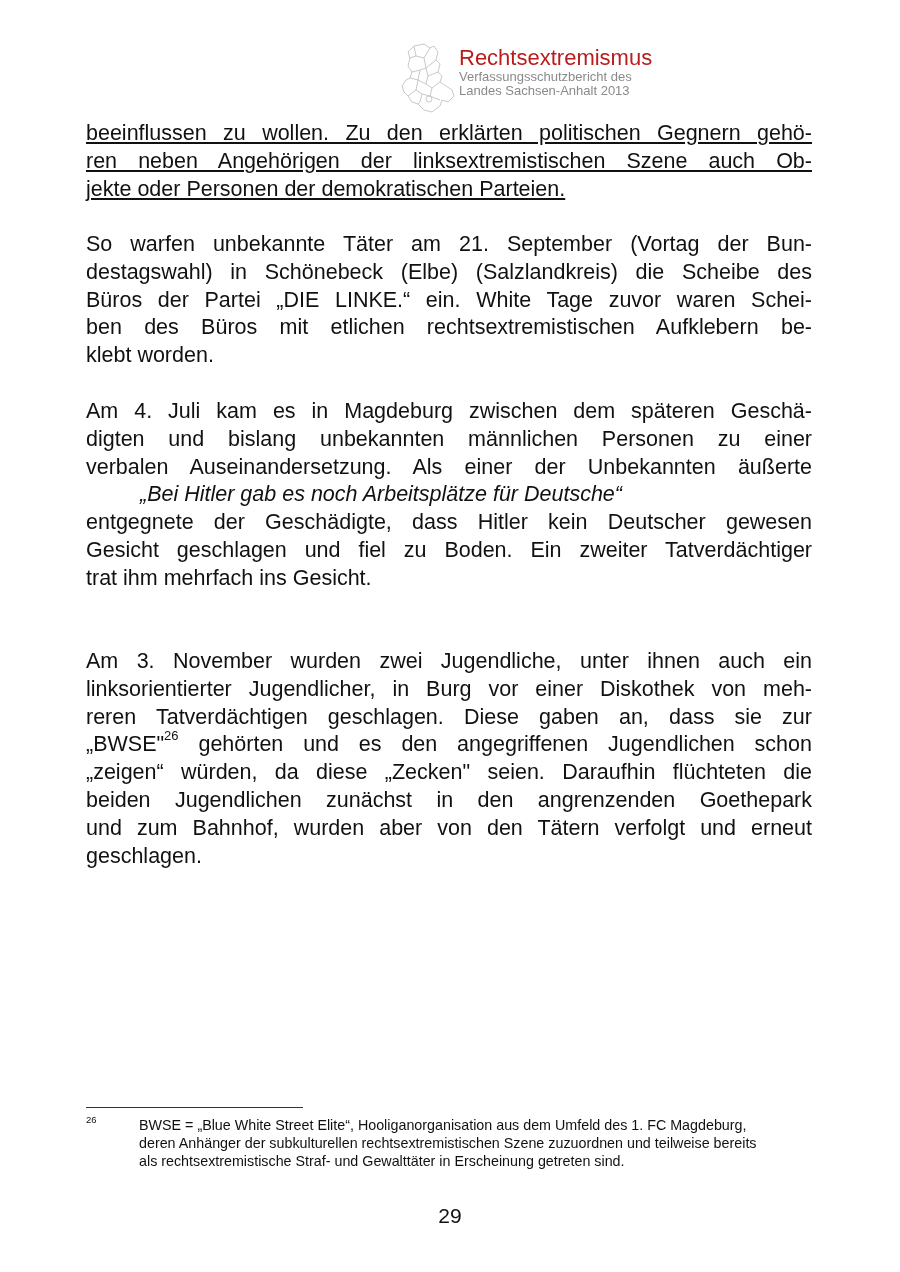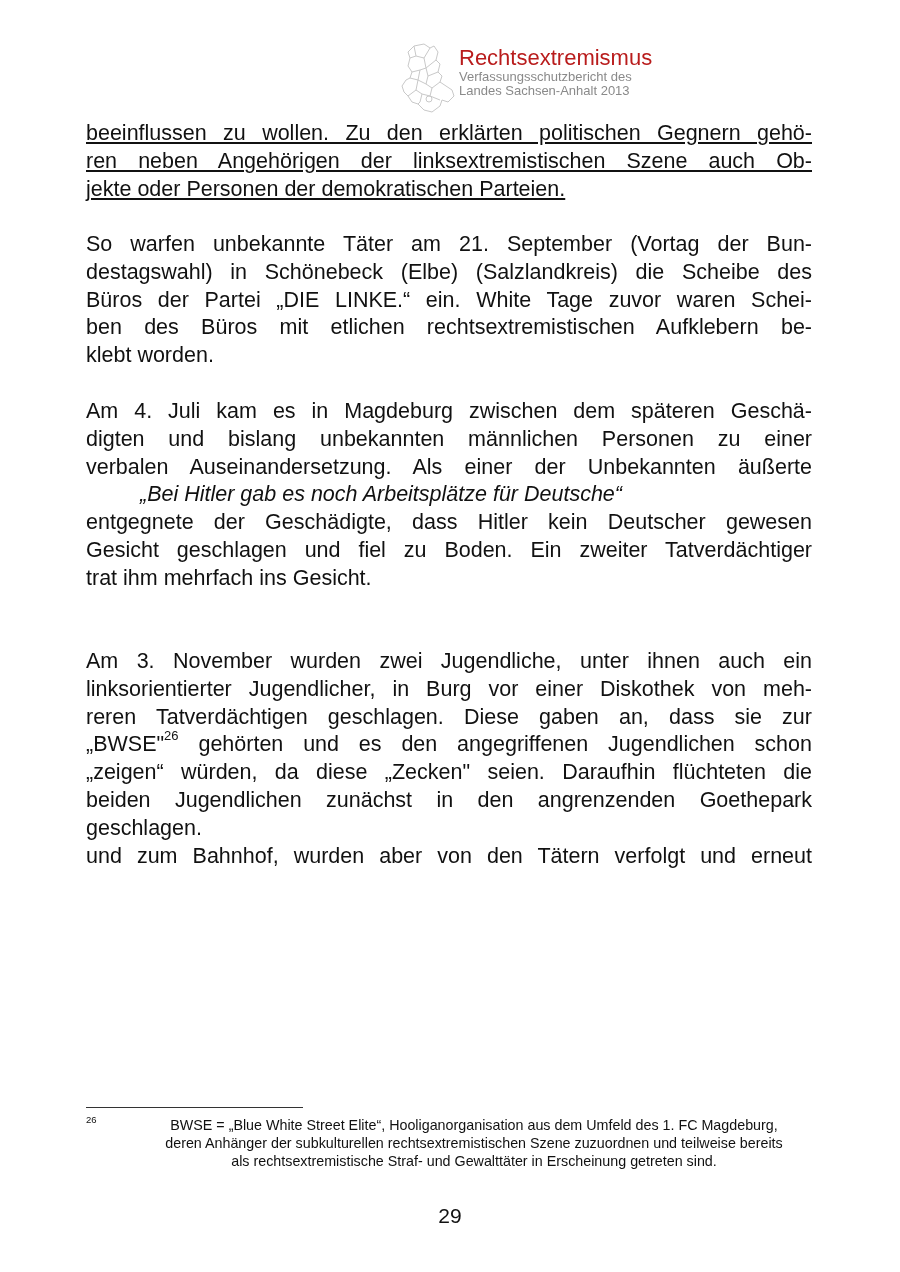--- a/index.html
+++ b/index.html
@@ -105,21 +105,20 @@
     top: 0;
     font-size: 9.5px;
   }
   .footnote .fn-text {
     position: absolute;
     left: 53px;
     top: 2px;
     width: 670px;
     font-size: 14.3px;
     line-height: 18px;
-    text-align: center;
   }
   .footnote .fn-line {
     display: block;
     white-space: nowrap;
   }
   .page-number {
     position: absolute;
     left: 0;
     width: 900px;
     top: 1204px;
@@ -177,22 +176,22 @@
   <span class="line last">trat ihm mehrfach ins Gesicht.</span>
 </div>
 
 <div class="body-text p4">
   <span class="line">Am 3. November wurden zwei Jugendliche, unter ihnen auch ein</span>
   <span class="line">linksorientierter Jugendlicher, in Burg vor einer Diskothek von meh-</span>
   <span class="line">reren Tatverdächtigen geschlagen. Diese gaben an, dass sie zur</span>
   <span class="line"><span>„BWSE"</span><sup class="fnref">26</sup><span> gehörten und es den angegriffenen Jugendlichen schon</span></span>
   <span class="line">„zeigen“ würden, da diese „Zecken" seien. Daraufhin flüchteten die</span>
   <span class="line">beiden Jugendlichen zunächst in den angrenzenden Goethepark</span>
+  <span class="line">und zum Bahnhof, wurden aber von den Tätern verfolgt und erneut</span>
   <span class="line last">geschlagen.</span>
-  <span class="line">und zum Bahnhof, wurden aber von den Tätern verfolgt und erneut</span>
 </div>
 
 <div class="fn-rule"></div>
 
 <div class="footnote">
   <span class="fn-num">26</span>
   <div class="fn-text">
     <span class="fn-line">BWSE = „Blue White Street Elite“, Hooliganorganisation aus dem Umfeld des 1. FC Magdeburg,</span>
     <span class="fn-line">deren Anhänger der subkulturellen rechtsextremistischen Szene zuzuordnen und teilweise bereits</span>
     <span class="fn-line">als rechtsextremistische Straf- und Gewalttäter in Erscheinung getreten sind.</span>

